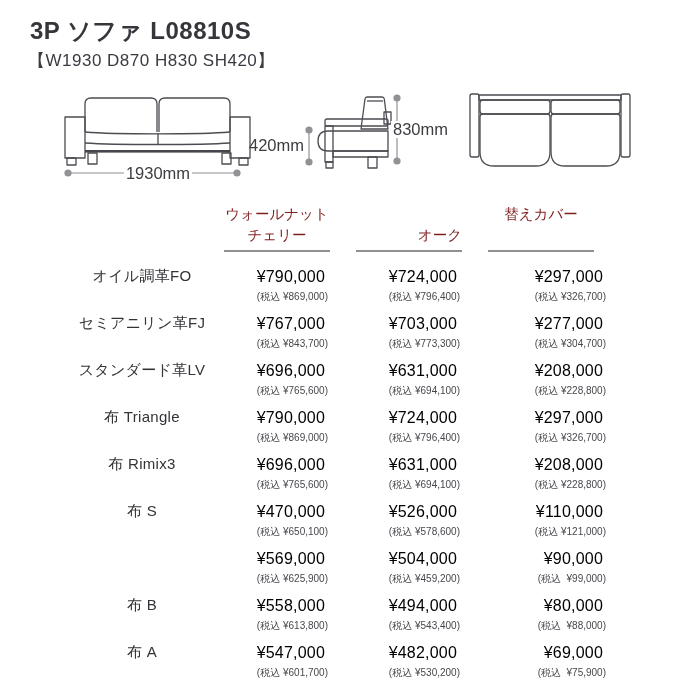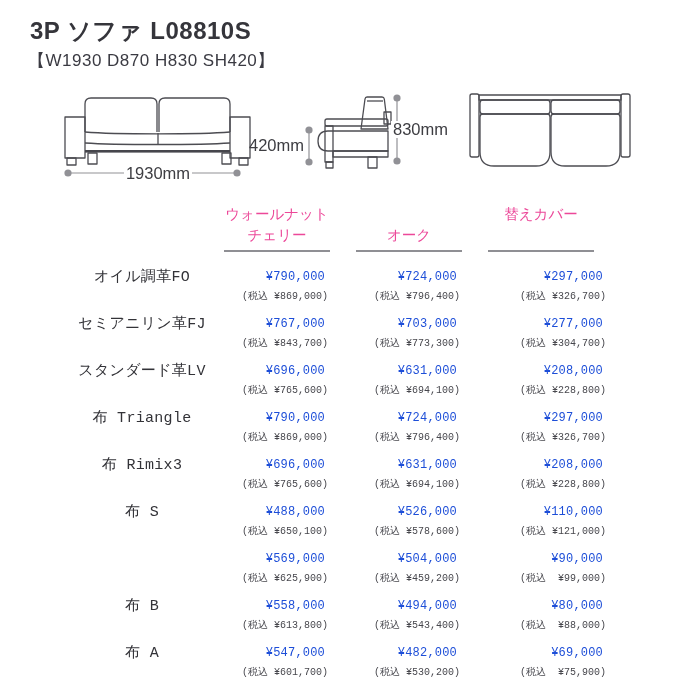--- a/index.html
+++ b/index.html
@@ -9,36 +9,36 @@
     color:#35353b; overflow:hidden;
   }
   
   #title { position:absolute; left:30px; top:15px; font-size:24px; letter-spacing:.5px; }
   #title .t-name { font-weight:600; }
   #title .t-code { font-weight:800; margin-left:8px; }
   #size-spec { position:absolute; left:28px; top:49px; font-size:17px; color:#3a3a42; letter-spacing:.5px; }
   
   #diagram-band { position:absolute; left:40px; top:80px; }
   
-  .col-head { position:absolute; width:106px; text-align:center; font-size:14.5px; line-height:21px; color:#ec4899; }
+  .col-head { position:absolute; width:106px; text-align:center; font-size:14.5px; line-height:21px; color:#7f1d1d; }
   .head-1 { left:224px; top:204px; }
-  .head-2 { left:356px; top:225px; }
+  .head-2 { left:356px; top:225px;text-align:right; }
   .head-3 { left:488px; top:204px; }
   .head-rule { position:absolute; top:250px; height:2px; width:106px; background:#8f8f94; }
   .rule-1 { left:224px; } .rule-2 { left:356px; } .rule-3 { left:488px; }
   #rows { position:absolute; left:0; top:253px; width:700px; }
-  .row { position:relative; height:47px;font-family:Liberation Mono, monospace; }
+  .row { position:relative; height:47px; }
   .cell { position:absolute; top:0; height:47px; }
   .label {
     left:62px; width:160px; display:flex; align-items:center; justify-content:center;
     font-size:15px; color:#333338; letter-spacing:.3px;
   }
   .price-cell { width:106px; padding-top:13px; box-sizing:border-box; text-align:right; }
   .c1 { left:224px; } .c2 { left:356px; } .c3 { left:502px; }
-  .price { font-size:12px; line-height:22px; color:#1d4ed8; padding-right:5px; letter-spacing:.2px; }
+  .price { font-size:16px; line-height:22px; color:#000000; padding-right:5px; letter-spacing:.2px; }
   .tax { font-size:10px; line-height:17px; color:#47474d; padding-right:2px; white-space:pre; }
 </style>
 </head>
 <body>
 
 <div id="page">
 
   <div id="title">
     <span class="t-name">3P ソファ</span><span class="t-code">L08810S</span>
   </div>
@@ -226,21 +226,21 @@
       </div>
       <div class="cell price-cell c3">
         <div class="price">¥208,000</div>
         <div class="tax">(税込 ¥228,800)</div>
       </div>
     </div>
 
     <div class="row">
       <div class="cell label">布 S</div>
       <div class="cell price-cell c1">
-        <div class="price">¥488,000</div>
+        <div class="price">¥470,000</div>
         <div class="tax">(税込 ¥650,100)</div>
       </div>
       <div class="cell price-cell c2">
         <div class="price">¥526,000</div>
         <div class="tax">(税込 ¥578,600)</div>
       </div>
       <div class="cell price-cell c3">
         <div class="price">¥110,000</div>
         <div class="tax">(税込 ¥121,000)</div>
       </div>

